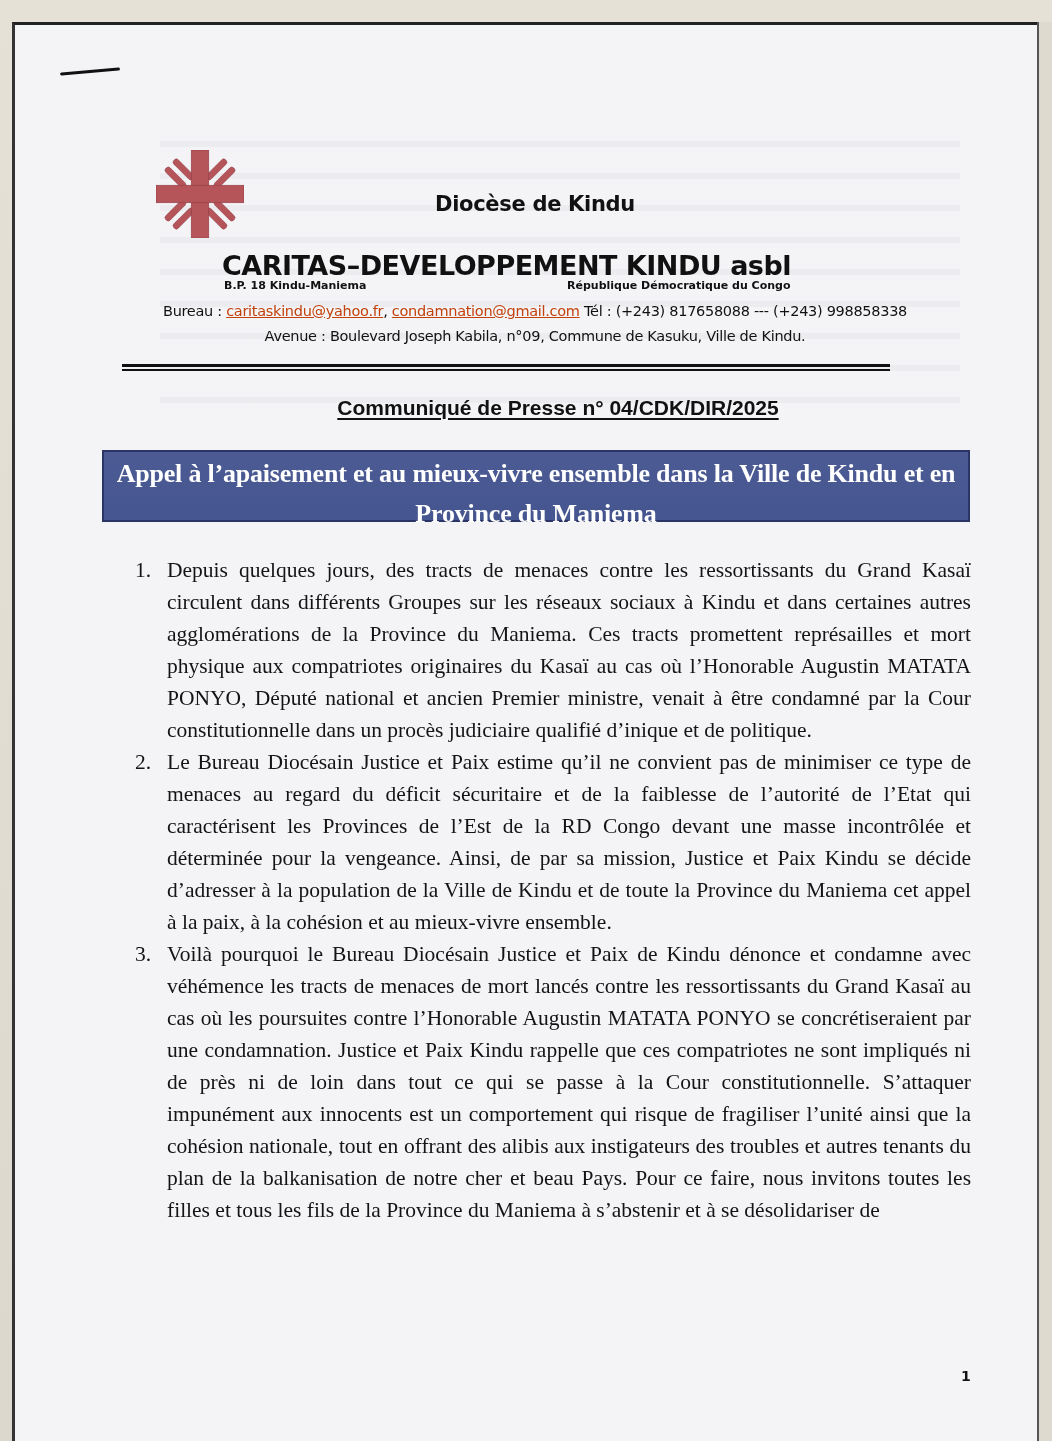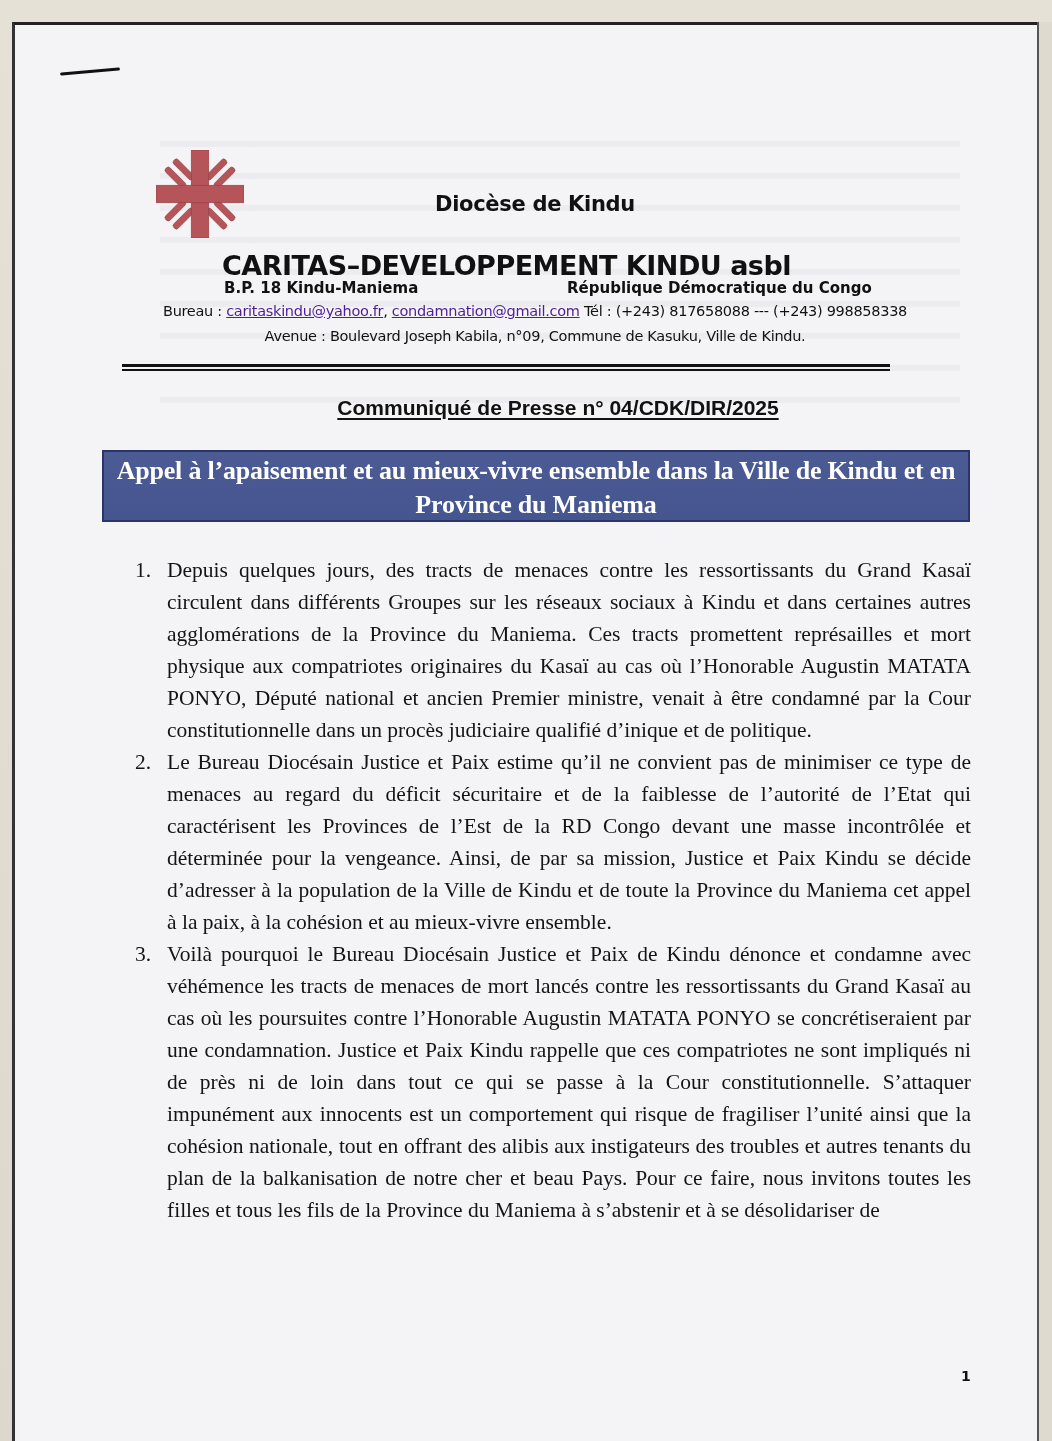--- a/index.html
+++ b/index.html
@@ -74,40 +74,40 @@
       font-weight: bold;
       color: #111;
       letter-spacing: -0.5px;
       white-space: nowrap;
       margin-top: 30px;
     }
     .addr-row {
       position: absolute;
       top: 279px;
       font-family: "DejaVu Sans", sans-serif;
-      font-size: 15px;
+      font-size: 11px;
       font-weight: bold;
       color: #111;
       white-space: nowrap;
     }
     .addr-bp { left: 224px; }
     .addr-country { left: 567px; }
     .contact-row {
       position: absolute;
       left: 0; width: 1070px;
       top: 303px;
       text-align: center;
       font-family: "DejaVu Sans", sans-serif;
       font-size: 14.5px;
       color: #111;
       white-space: nowrap;
       letter-spacing: -0.3px;
     }
     .contact-row a {
-      color: #4c1d95;
+      color: #c2410c;
       text-decoration: underline;
     }
     .avenue-row {
       position: absolute;
       left: 0; width: 1070px;
       top: 328px;
       text-align: center;
       font-family: "DejaVu Sans", sans-serif;
       font-size: 14.5px;
       color: #111;
@@ -142,21 +142,21 @@
       left: 102px; top: 450px;
       width: 868px; height: 72px;
       background: linear-gradient(180deg, #4c5b94 0%, #45558f 100%);
       border: 2px solid #2a3466;
       box-sizing: border-box;
       color: #ffffff;
       font-family: "Liberation Serif", serif;
       font-size: 26px;
       font-weight: bold;
       text-align: center;
-      line-height: 34px;
+      line-height: 40px;
       padding-top: 2px;
       letter-spacing: -0.2px;
     }
     .body-list {
       position: absolute;
       left: 135px; top: 554px;
       width: 836px;
       margin: 0; padding: 0;
       list-style: none;
       font-family: "Liberation Serif", serif;

